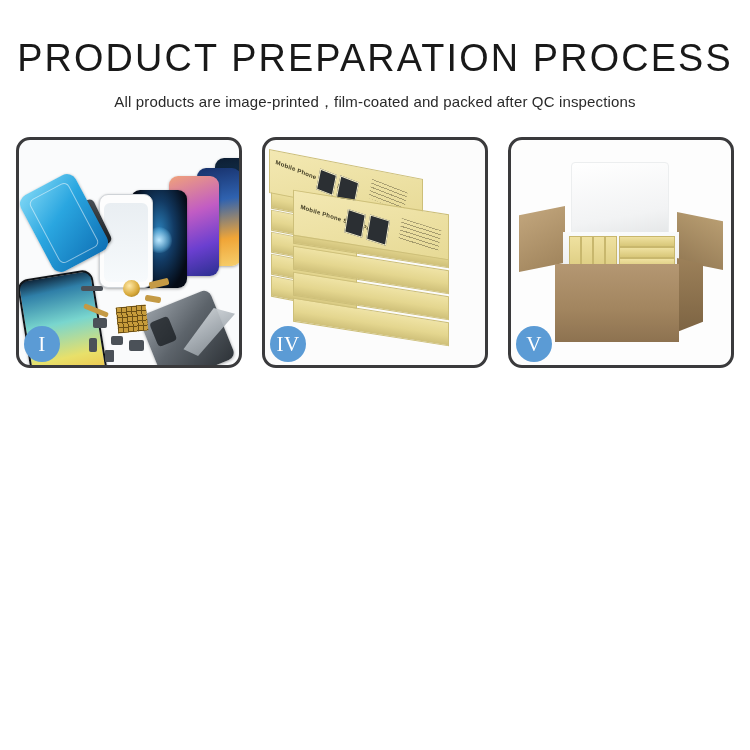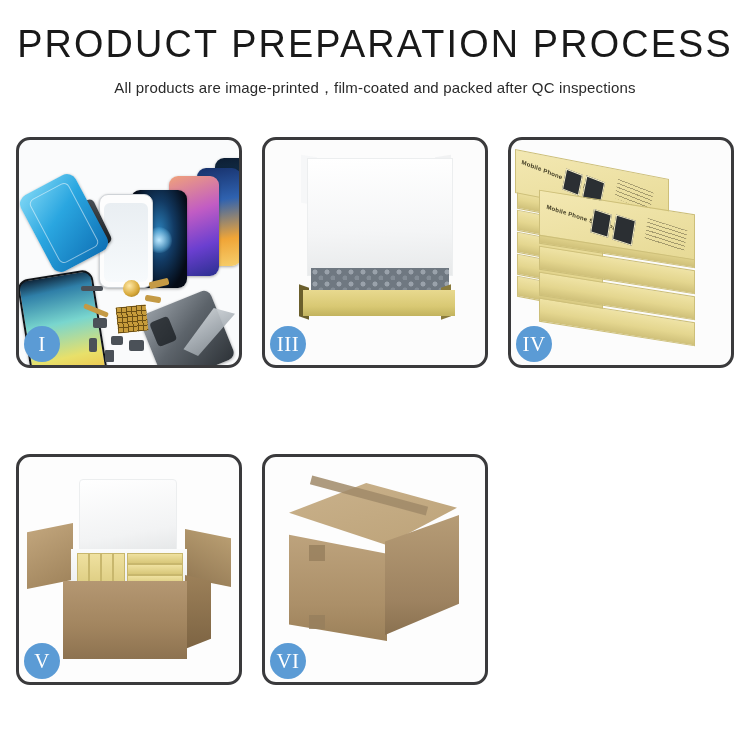--- a/index.html
+++ b/index.html
@@ -11,22 +11,21 @@
     width: 750px;
     height: 750px;
     font-family: "Liberation Sans", sans-serif;
     overflow: hidden;
     position: relative;
   }
 
   
   #header {
     text-align: center;
-    padding-top: 16px;
-    margin-top: 8px;
+    padding-top: 38px;
   }
   #page-title {
     font-family: "Liberation Sans", sans-serif;
     font-size: 39px;
     font-weight: 400;
     letter-spacing: 2.2px;
     color: #191919;
     line-height: 1.05;
     transform: scaleX(0.97);
     white-space: nowrap;
@@ -382,32 +381,20 @@
       <div class="chip" style="left:70px;top:198px;width:8px;height:14px;"></div>
       <div class="flex-cable" style="left:130px;top:140px;width:20px;height:7px;transform:rotate(-14deg);"></div>
       <div class="flex-cable" style="left:126px;top:156px;width:16px;height:6px;transform:rotate(10deg);"></div>
       <div class="flex-cable" style="left:64px;top:168px;width:26px;height:5px;transform:rotate(22deg);"></div>
       <div class="tweezer"></div>
     </div>
     <div class="badge">I</div>
   </div>
 
 
-  <div class="panel p3">
-    <div class="panel-stage">
-      <div class="foam-flapL"></div>
-      <div class="foam-flapR"></div>
-      <div class="foam-lid"></div>
-      <div class="grey-bubbles"></div>
-      <div class="kraft-left-cap"></div>
-      <div class="kraft-right-cap"></div>
-      <div class="kraft-front"></div>
-    </div>
-    <div class="badge">III</div>
-  </div>
 
   <div class="panel p4">
     <div class="panel-stage">
 
       <div class="sbox" style="left:6px;top:56px;width:84px;height:19px;transform:skewY(11deg);"></div>
       <div class="sbox" style="left:6px;top:78px;width:84px;height:19px;transform:skewY(11deg);"></div>
       <div class="sbox" style="left:6px;top:100px;width:84px;height:19px;transform:skewY(11deg);"></div>
       <div class="sbox" style="left:6px;top:122px;width:84px;height:19px;transform:skewY(11deg);"></div>
       <div class="sbox" style="left:6px;top:144px;width:84px;height:19px;transform:skewY(11deg);"></div>
 
@@ -446,25 +433,14 @@
       <div class="ybox" style="left:108px;top:96px;width:54px;height:9px;"></div>
       <div class="ybox" style="left:108px;top:107px;width:54px;height:9px;"></div>
       <div class="ybox" style="left:108px;top:118px;width:54px;height:9px;"></div>
       <div class="ybox" style="left:108px;top:129px;width:54px;height:9px;"></div>
       <div class="carton-side"></div>
       <div class="carton-front"></div>
     </div>
     <div class="badge">V</div>
   </div>
 
-  <div class="panel p6">
-    <div class="panel-stage">
-      <div class="c6-top"></div>
-      <div class="c6-seam"></div>
-      <div class="c6-front"></div>
-      <div class="c6-side"></div>
-      <div class="c6-tape" style="left:44px;top:88px;width:16px;height:16px;"></div>
-      <div class="c6-tape" style="left:44px;top:158px;width:16px;height:14px;"></div>
-    </div>
-    <div class="badge">VI</div>
-  </div>
 
 </div>
 
 </body></html>

